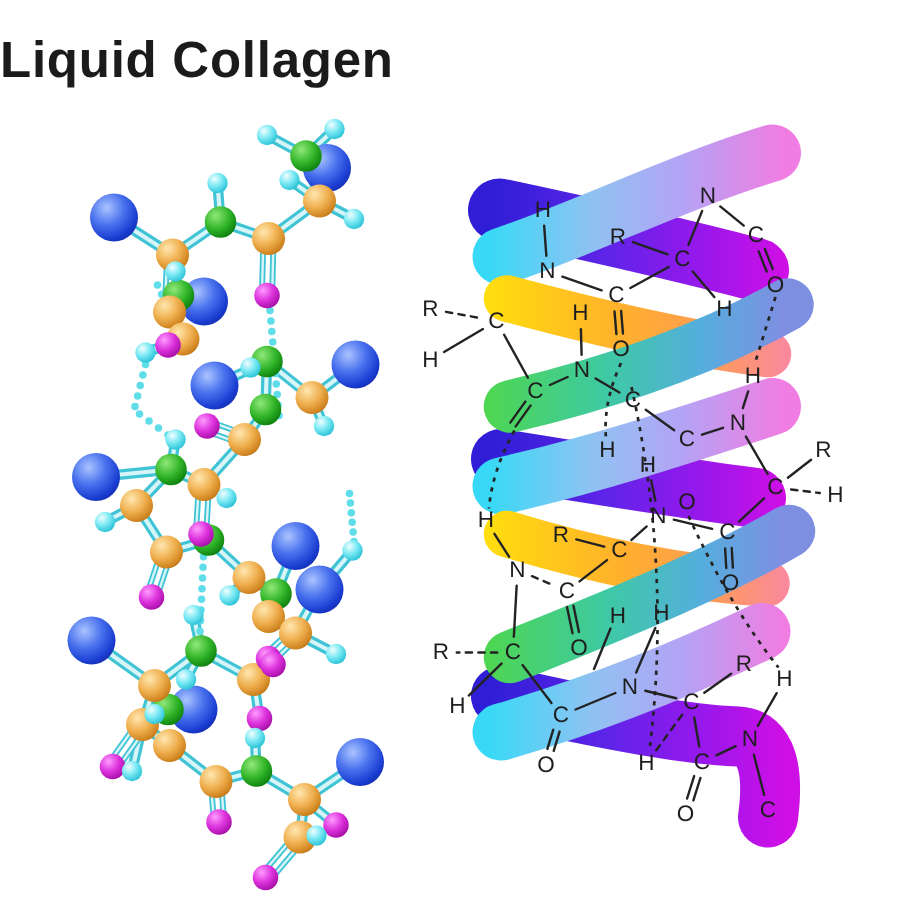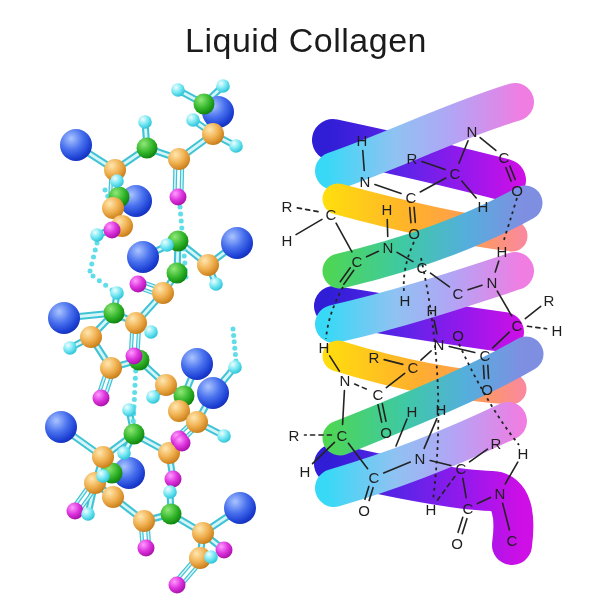--- a/index.html
+++ b/index.html
@@ -1,20 +1,20 @@
 <!DOCTYPE html>
 <html><head>
 <meta charset="utf-8">
 <style>
   html,body{margin:0;padding:0;}
   body{width:612px;height:612px;background:#ffffff;overflow:hidden;
        font-family:"Liberation Sans", sans-serif;position:relative;}
   .stage{position:absolute;inset:0;background:#ffffff;}
-  .title{position:absolute;top:21px;left:0;width:100%;text-align:center;
-         font-size:34px;font-weight:400;letter-spacing:.5px;color:#1b1b1b;}
+  .title{position:absolute;top:21px;left:0;width:100%;
+         font-size:34px;font-weight:700;letter-spacing:.5px;color:#1b1b1b;}
   svg{position:absolute;top:0;left:0;}
   text.chem{font-family:"Liberation Sans",sans-serif;font-size:15px;fill:#1e1e1e;}
 </style>
 </head>
 <body>
 
 <div class="stage">
   <div class="title">Liquid Collagen</div>
   <svg id="art" width="612" height="612" viewBox="0 0 612 612">
     <defs id="defs">

